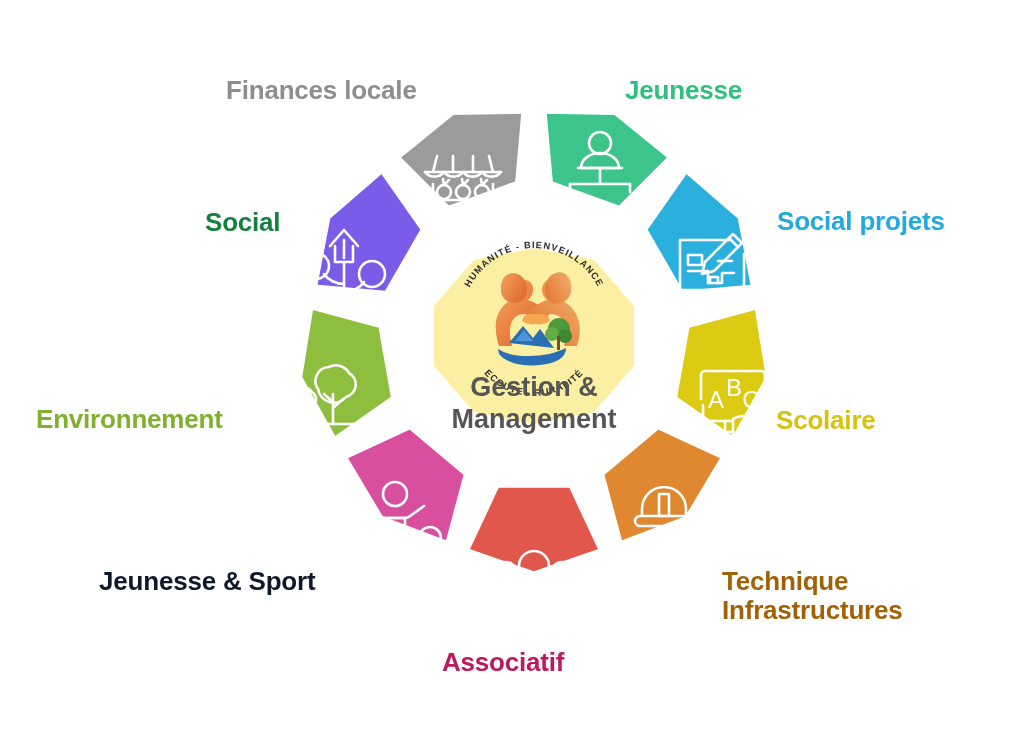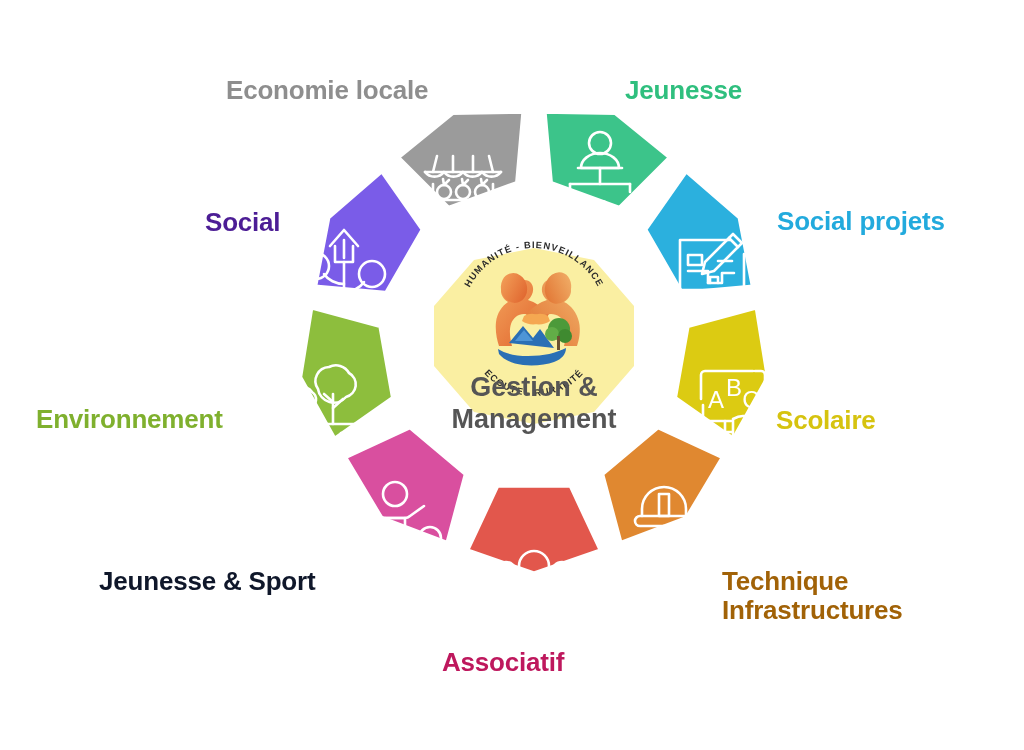--- a/index.html
+++ b/index.html
@@ -248,19 +248,19 @@
   </svg>
 
   <div id="labels-layer">
       <div class="outer-label" style="left: 625px; top: 76px; color: rgb(47, 191, 126);">Jeunesse</div>
       <div class="outer-label" style="left: 777px; top: 207px; color: rgb(34, 170, 221);">Social projets</div>
       <div class="outer-label" style="left: 776px; top: 406px; color: rgb(214, 195, 15);">Scolaire</div>
       <div class="outer-label" style="left: 722px; top: 567px; color: #a16207;">Technique<br>Infrastructures</div>
       <div class="outer-label" style="left: 442px; top: 648px; color: #be185d;">Associatif</div>
       <div class="outer-label" style="left: 99px; top: 567px; color: #0f172a;">Jeunesse &amp; Sport</div>
       <div class="outer-label" style="left: 36px; top: 405px; color: rgb(127, 176, 46);">Environnement</div>
-      <div class="outer-label" style="left: 205px; top: 208px; color: #4c1d95; text-align: center;">Social</div>
-      <div class="outer-label" style="left: 226px; top: 76px; color: rgb(142, 142, 142);">Economie locale</div>
+      <div class="outer-label" style="left: 205px; top: 208px; color: #15803d; text-align: center;">Social</div>
+      <div class="outer-label" style="left: 226px; top: 76px; color: rgb(142, 142, 142);">Finances locale</div>
     </div>
 
   <div class="center-title" style="left: 384px; top: 371px; color: rgb(85, 85, 85);"><span id="center-title-text">Gestion &amp;<br>Management</span></div>
 
 </div>
 
 </body></html>

